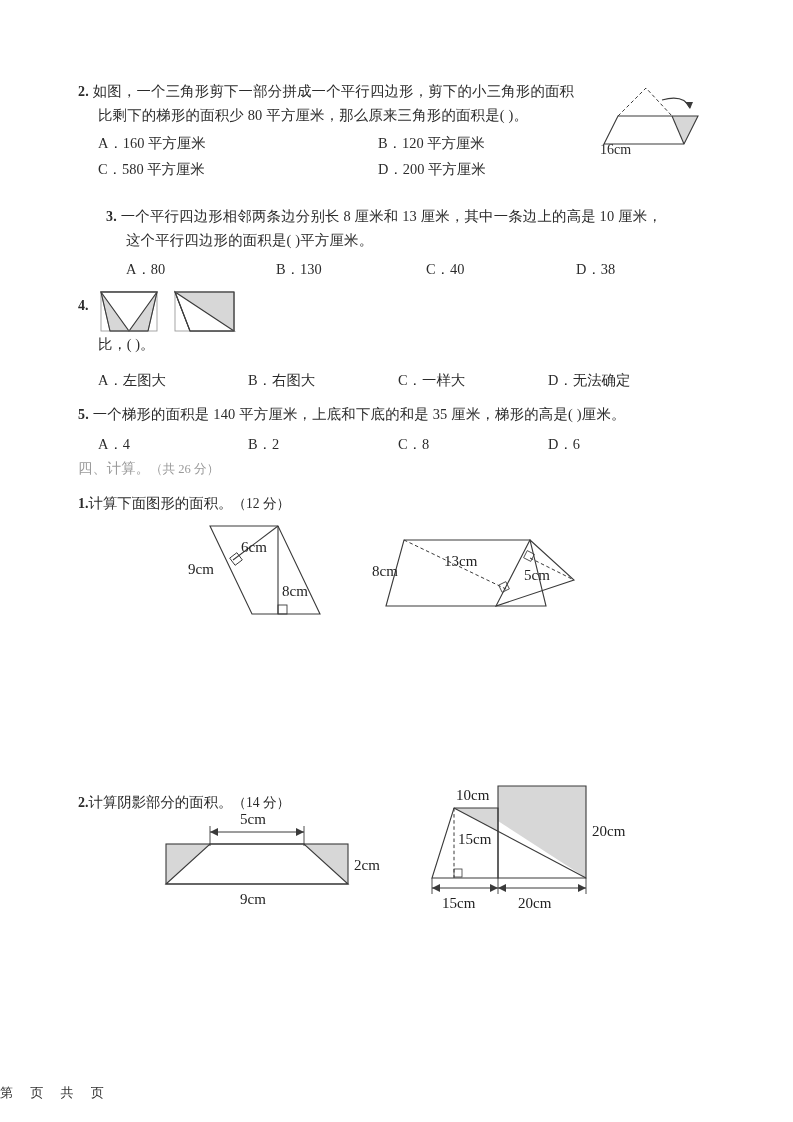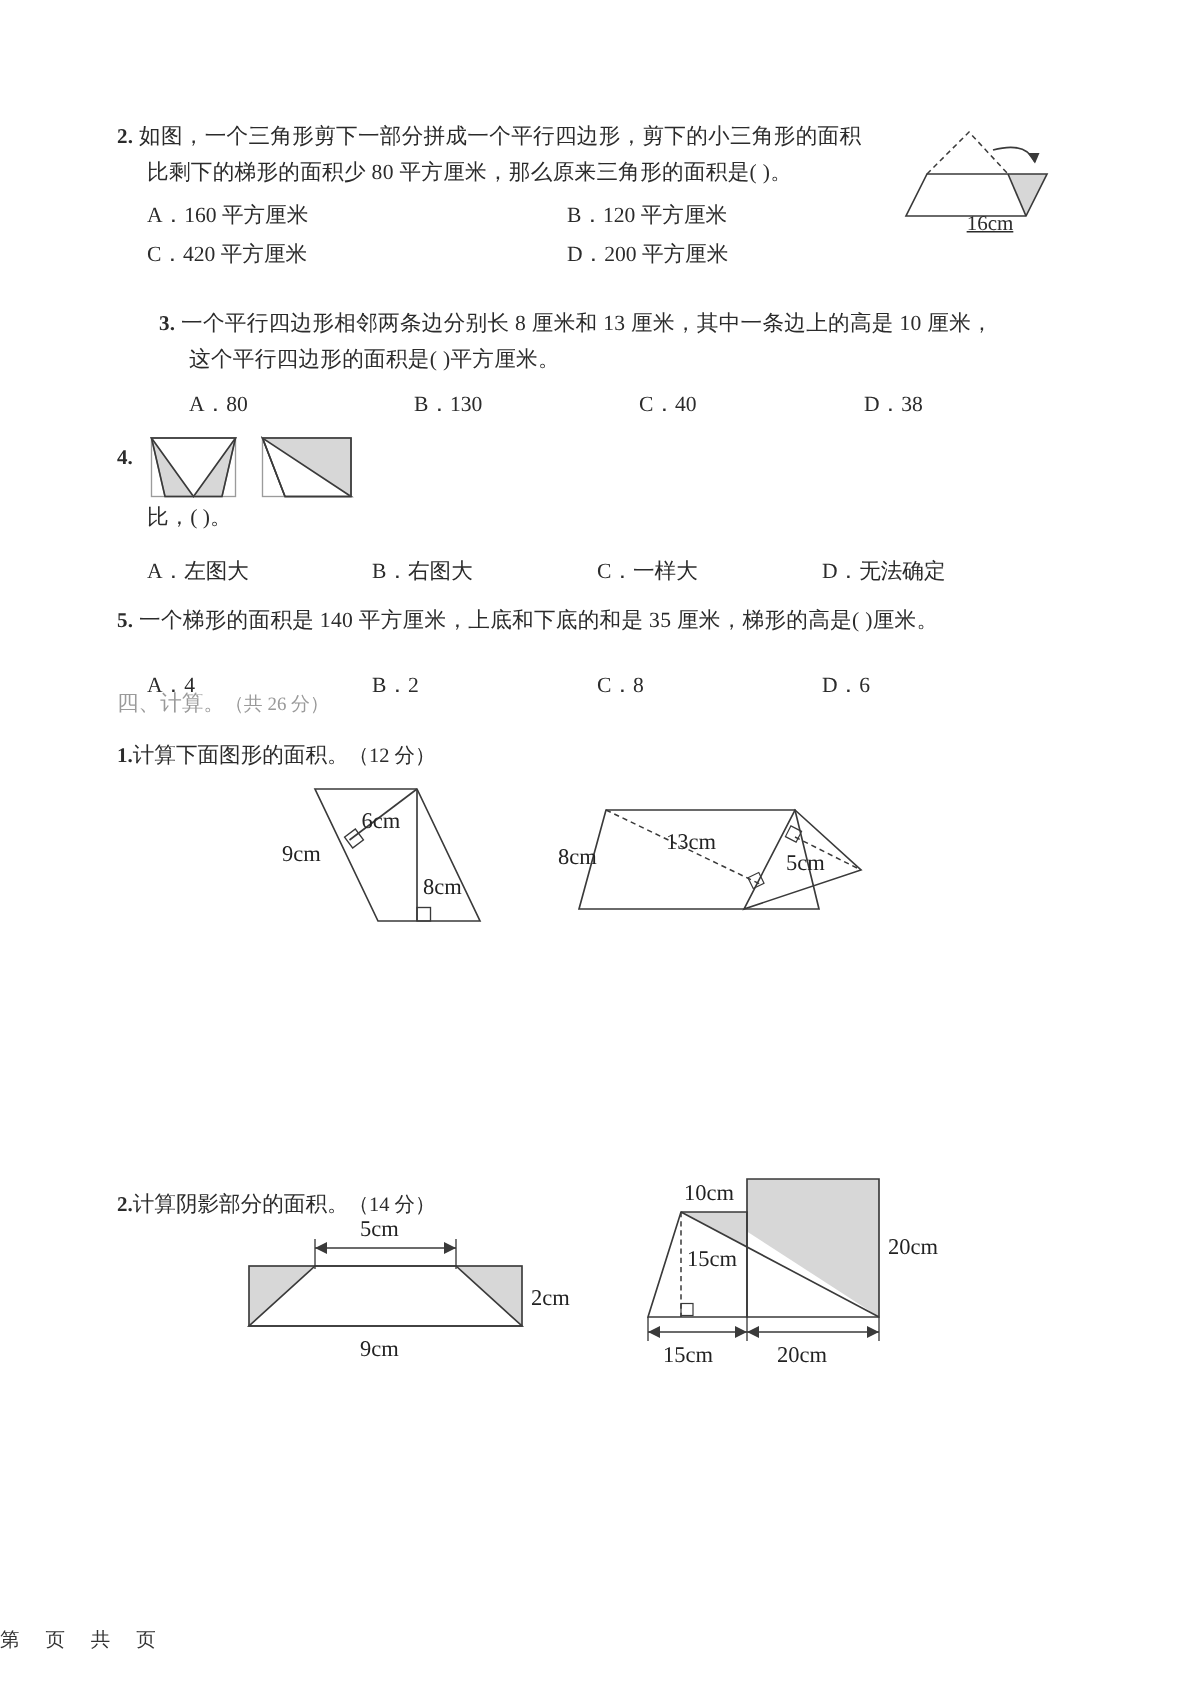--- a/index.html
+++ b/index.html
@@ -24,21 +24,21 @@
   .blk{position:absolute;}
 
   
   #q2{left:78px;top:80px;width:560px;}
   #q2 .opts2{margin-top:7px;}
   #q2 .opts2 .opt:first-child{width:280px;}
   #q2 .row2{margin-top:7px;}
 
   
   #q2fig{left:600px;top:78px;width:120px;height:86px;}
-  #q2cap{left:600px;top:142px;width:120px;text-align:center;font-size:14px;text-decoration:underline;}
+  #q2cap{left:600px;top:142px;width:120px;font-size:14px;}
 
   
   #q3{left:78px;top:205px;width:640px;margin-left:28px;}
   #q3 .opts .opt{width:150px;}
 
   
   #q4{left:78px;top:296px;width:650px;}
   #q4fig1{left:98px;top:289px;}
   #q4fig2{left:172px;top:289px;}
   #q4txt{left:236px;top:300px;width:480px;font-size:14.4px;line-height:1.6;}
@@ -83,21 +83,21 @@
     <div class="qline">
       <span class="qnum">2.</span>
       <span>如图，一个三角形剪下一部分拼成一个平行四边形，剪下的小三角形的面积</span>
     </div>
     <div class="qline indent">比剩下的梯形的面积少 80 平方厘米，那么原来三角形的面积是(        )。</div>
     <div class="opts opts2 indent">
       <span class="opt">A．160 平方厘米</span>
       <span class="opt">B．120 平方厘米</span>
     </div>
     <div class="opts row2 indent">
-      <span class="opt" style="width:280px">C．420 平方厘米</span>
+      <span class="opt" style="width:280px">C．580 平方厘米</span>
       <span class="opt">D．200 平方厘米</span>
     </div>
   </div>
 
   <div class="blk" id="q2fig">
     <svg width="120" height="86" viewBox="0 0 120 86">
 
       <polygon points="72,38 98,38 84,66" fill="#d7d7d7" stroke="none"></polygon>
 
       <polygon points="18,38 98,38 84,66 4,66" fill="none" stroke="#3a3a3a" stroke-width="1.1"></polygon>
@@ -153,21 +153,21 @@
     <span class="opt">B．右图大</span>
     <span class="opt">C．一样大</span>
     <span class="opt">D．无法确定</span>
   </div>
 
   <div class="blk" id="q5">
     <div class="qline">
       <span class="qnum">5.</span>
       <span>一个梯形的面积是 140 平方厘米，上底和下底的和是 35 厘米，梯形的高是(        )厘米。</span>
     </div>
-    <div class="opts indent" style="margin-top:20px">
+    <div class="opts indent" style="margin-top:8px">
       <span class="opt">A．4</span>
       <span class="opt">B．2</span>
       <span class="opt">C．8</span>
       <span class="opt">D．6</span>
     </div>
   </div>
 
   <div class="blk" id="sec4">
     <span>四、计算。</span><span class="pts">（共 26 分）</span>
   </div>

